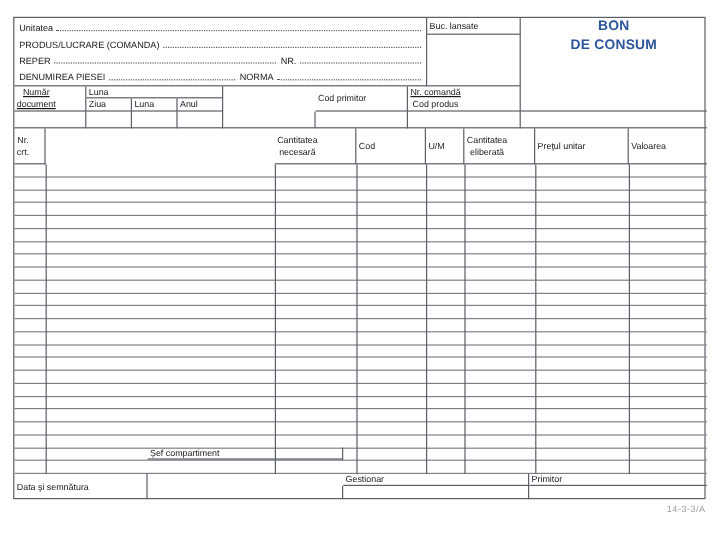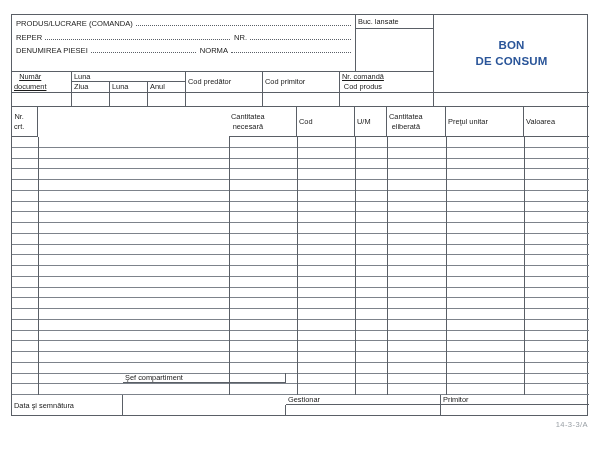--- a/index.html
+++ b/index.html
@@ -75,21 +75,20 @@
   
   .titlebox {
     position: absolute;
     left: 422px;
     top: 0;
     width: 155px;
     height: 78px;
     box-sizing: border-box;
     border-bottom: 1px solid #5a5f66;
     display: flex;
-    align-items: center;
     justify-content: center;
   }
   .titletext {
     text-align: center;
     color: #2a5599;
     font-weight: bold;
     font-size: 11.5px;
     line-height: 1.35;
     letter-spacing: 0.2px;
   }
@@ -129,20 +128,24 @@
     letter-spacing: 0.4px;
   }
 </style>
 </head>
 <body>
 
 <div class="form">
 
   <div class="idblock">
 
+    <div class="idline">
+      <span class="lbl">Unitatea</span>
+      <span class="rule"></span>
+    </div>
 
     <div class="idline">
       <span class="lbl">PRODUS/LUCRARE (COMANDA)</span>
       <span class="rule"></span>
     </div>
 
     <div class="idline">
       <span class="lbl">REPER</span>
       <span class="rule" style="flex:1 1 55%"></span>
       <span class="lbl" style="margin-left:4px">NR.</span>
@@ -184,23 +187,20 @@
   <div class="cell" style="left:60px; top:67px; width:38px; height:11px;">
     <span>Ziua</span>
   </div>
   <div class="cell" style="left:98px; top:67px; width:38px; height:11px;">
     <span>Luna</span>
   </div>
   <div class="cell" style="left:136px; top:67px; width:38px; height:11px;">
     <span>Anul</span>
   </div>
 
-  <div class="cell" style="left:174px; top:57px; width:77px; height:21px;">
-    <span>Cod predător</span>
-  </div>
   <div class="cell" style="left:328px; top:57px; width:94px; height:21px;">
     <div class="stacked">
       <span class="uline">Nr. comandă</span>
       <span>Cod produs</span>
     </div>
   </div>
   <div class="cell" style="left:251px; top:57px; width:77px; height:21px;">
     <span>Cod primitor</span>
   </div>
 

